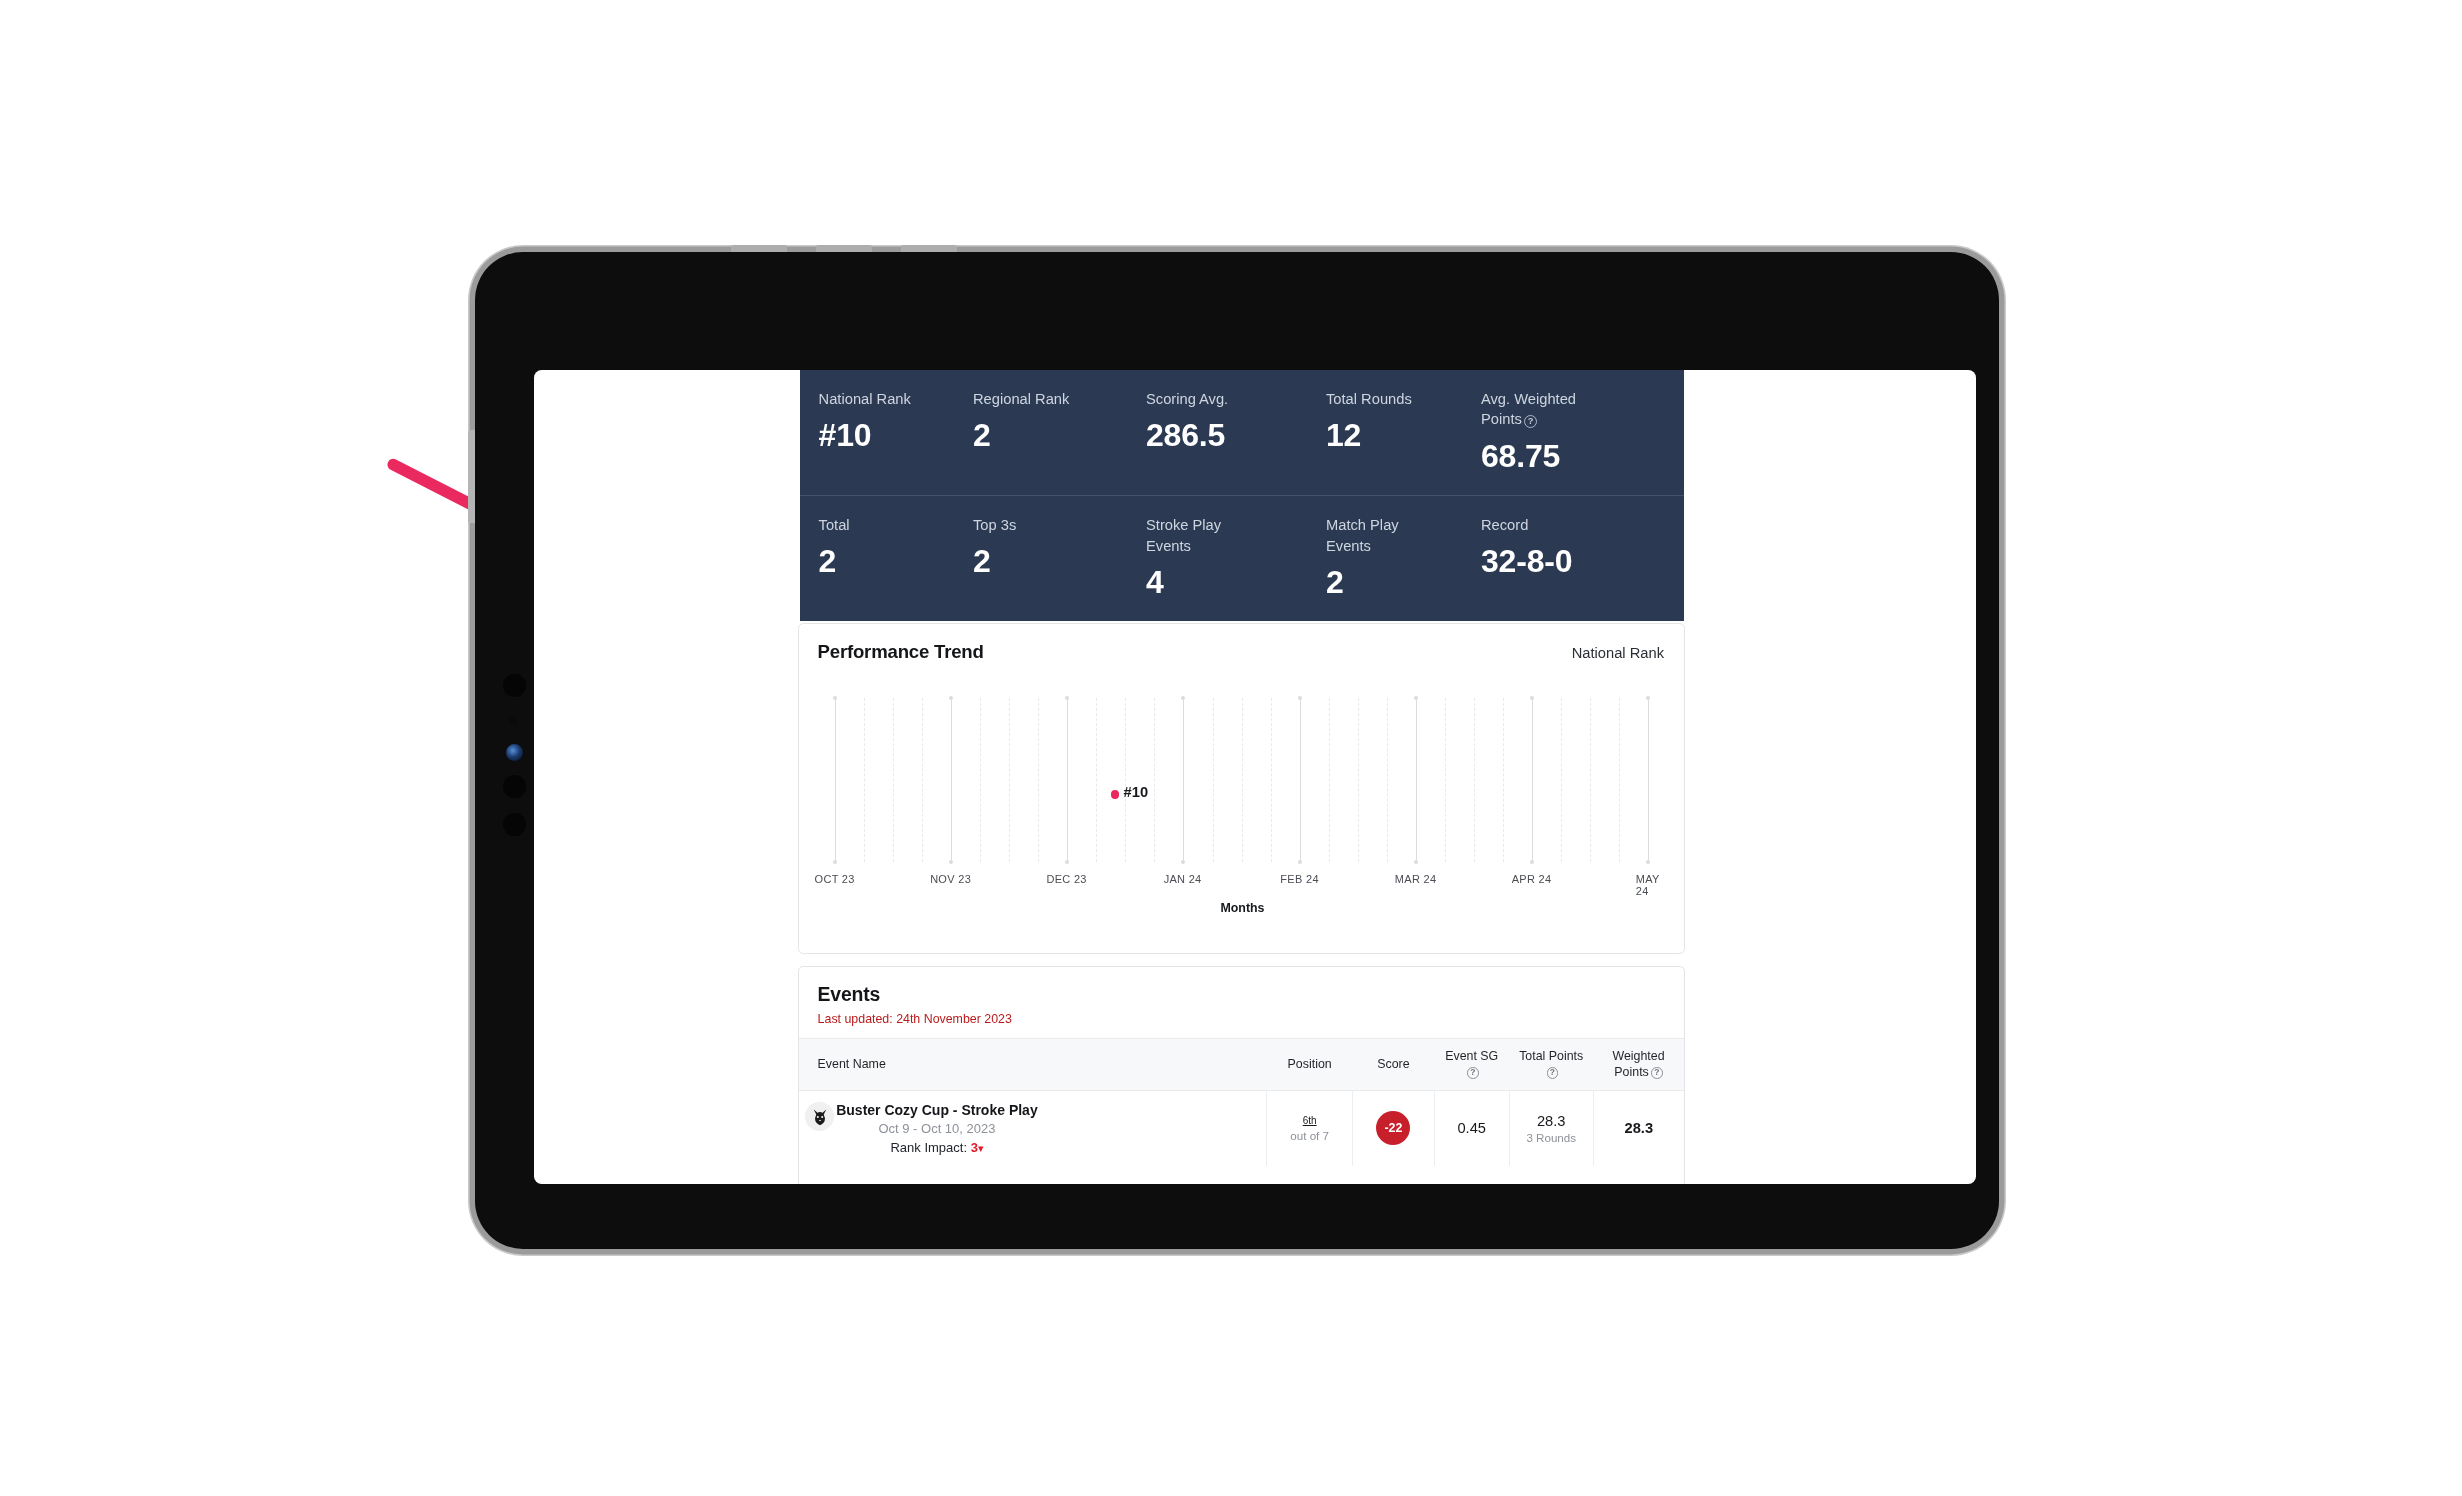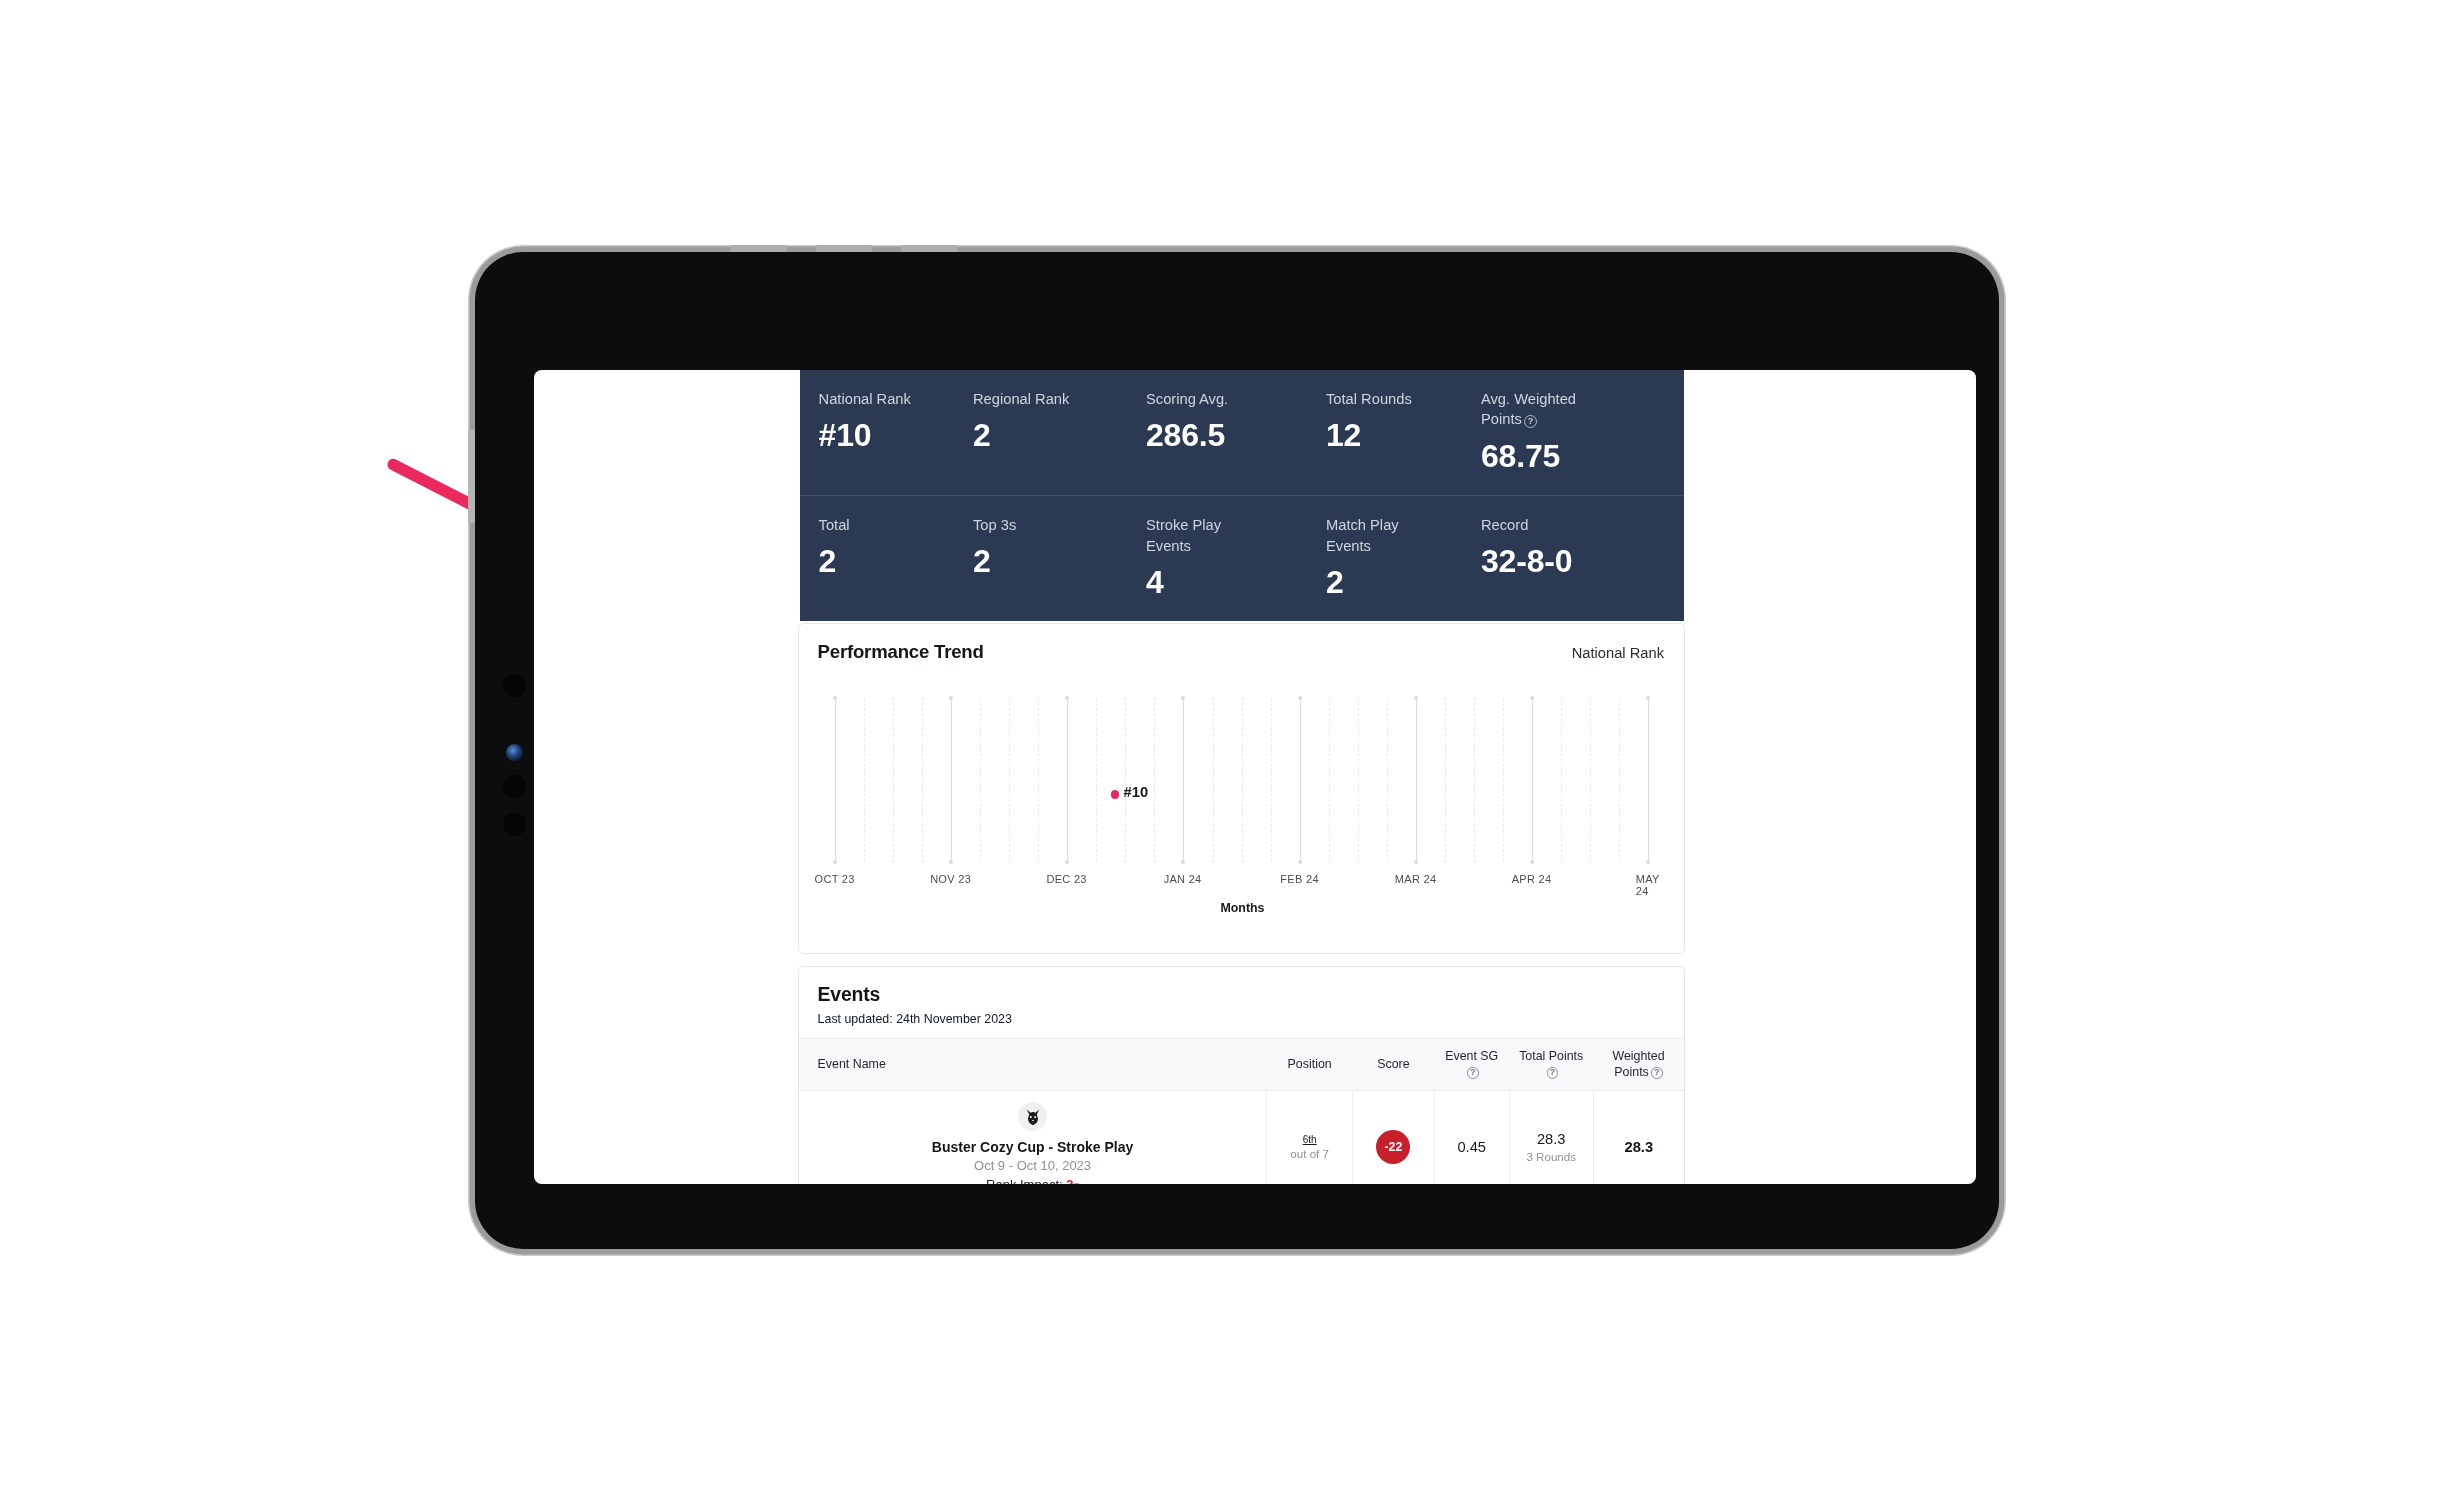--- a/index.html
+++ b/index.html
@@ -162,21 +162,21 @@
   }
   .datapoint-label {
     position: absolute;
     font-size: 14.7px; font-weight: 700; color: #16181c;
     white-space: nowrap;
   }
 
   
   .events-head { padding: 15.5px 18.6px 12.4px 18.6px; border-bottom: 0.8px solid #e8eaec; }
   .events-title { font-size: 19.4px; font-weight: 700; color: #14161a; letter-spacing:-0.2px; }
-  .events-sub { font-size: 12.4px; color: #0f172a; margin-top: 6.2px; }
+  .events-sub { font-size: 12.4px; color: #b91c1c; margin-top: 6.2px; }
 
   table.events { width: 100%; border-collapse: collapse; table-layout: fixed; }
   table.events thead th {
     background: #f7f8f9;
     font-size: 12.4px; font-weight: 400; color: #1f2228;
     padding: 8.5px 6.2px 10px 6.2px;
     vertical-align: middle;
     border-bottom: 0.8px solid #e8eaec;
     line-height: 1.32;
   }
@@ -191,21 +191,21 @@
   }
   table.events tbody td {
     border-right: 0.8px solid #eceef0;
     padding: 11px 6.2px;
     text-align: center;
     vertical-align: middle;
     font-size: 14.7px; color: #16181c;
   }
   table.events tbody td:last-child { border-right: none; }
   td.name-cell { text-align: left; padding-left: 17px; border-right: 0.8px solid #eceef0; }
-  .name-wrap { display: flex; align-items: center; gap: 8px; flex-direction: column; }
+  .name-wrap { display: flex; gap: 2px; }
   .event-logo {
     flex: 0 0 auto;
     width: 29px; height: 29px; border-radius: 50%;
     background: #f0f0f0;
     display: flex; align-items: center; justify-content: center;
   }
   .ev-title { font-size: 14px; font-weight: 700; color: #14161a; }
   .ev-date { font-size: 13px; color: #8d9299; margin-top: 3.1px; }
   .ev-impact { font-size: 13px; color: #22262c; margin-top: 3.1px; }
   .ev-impact b { color: #e21b2c; font-weight: 700; }

